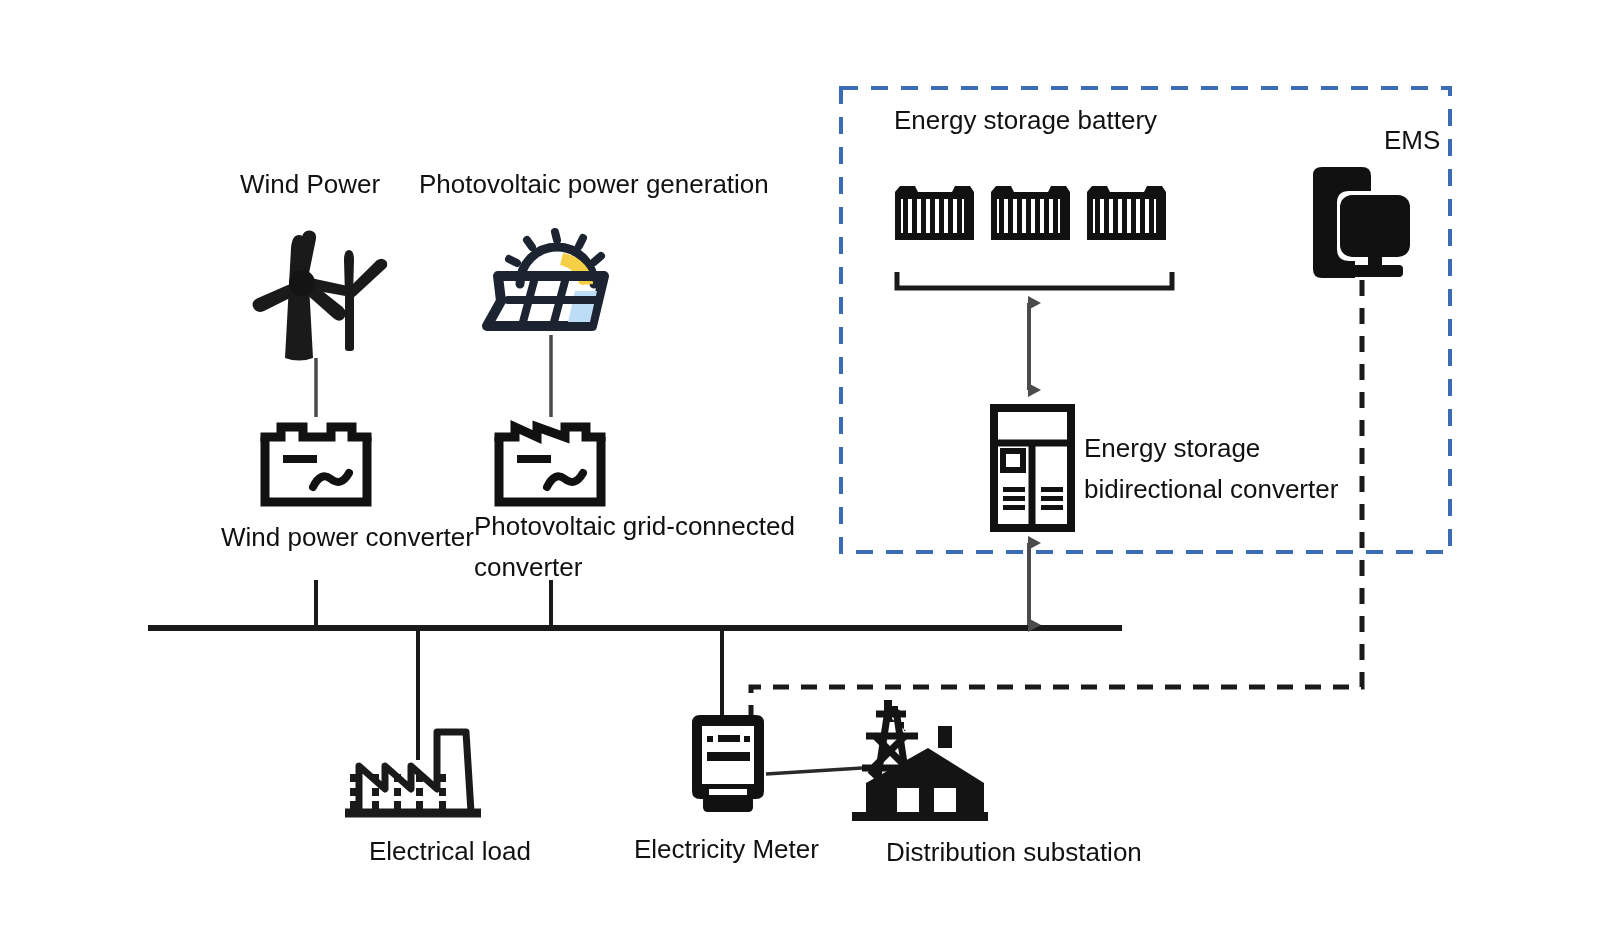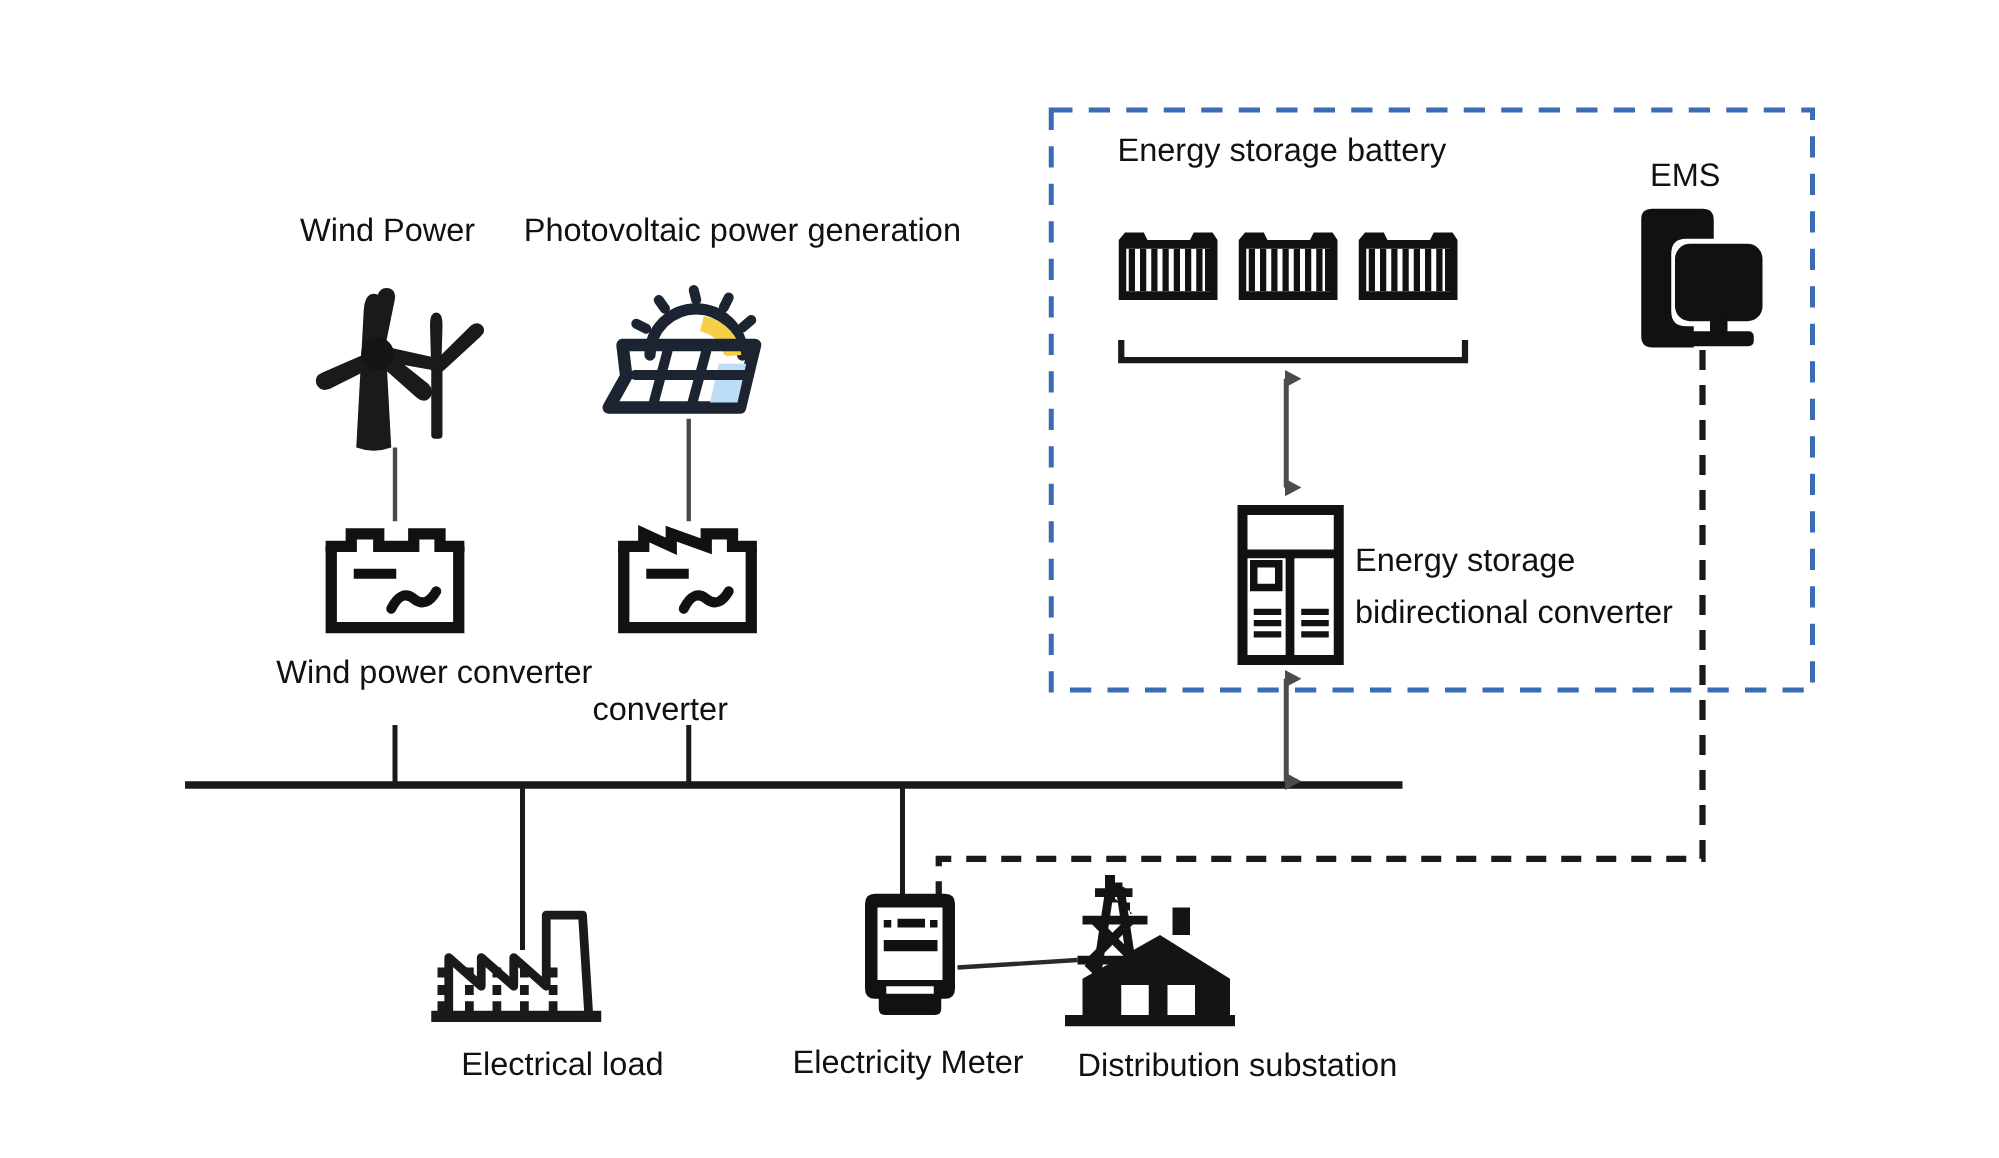--- a/index.html
+++ b/index.html
@@ -259,28 +259,29 @@
   </svg>
 
   <div class="ess-title" style="left:1046px; top:41px;"></div>
 
   <div class="lbl" style="left:240px; top:167px;text-align:right;">Wind Power</div>
 
   <div class="lbl" style="left:419px; top:167px;">Photovoltaic power generation</div>
 
   <div class="lbl" style="left:181px; top:520px;margin-left:40px;">Wind power converter</div>
 
+  <div class="lbl" style="left:474px; top:509px;">Photovoltaic grid-connected</div>
   <div class="lbl" style="left:474px; top:550px;">converter</div>
 
   <div class="lbl" style="left:894px; top:103px;">Energy storage battery</div>
 
-  <div class="lbl" style="left:1320px; top:123px;">EMS</div>
+  <div class="lbl" style="left:1384px; top:123px;">EMS</div>
 
   <div class="lbl" style="left:1084px; top:431px;">Energy storage</div>
   <div class="lbl" style="left:1084px; top:472px;">bidirectional converter</div>
 
   <div class="lbl" style="left:339px; top:834px;margin-left:30px;">Electrical load</div>
 
   <div class="lbl" style="left:634px; top:832px;">Electricity Meter</div>
 
-  <div class="lbl" style="left:862px; top:835px;">Distribution substation</div>
+  <div class="lbl" style="left:886px; top:835px;">Distribution substation</div>
 
 </div>
 
 </body></html>

